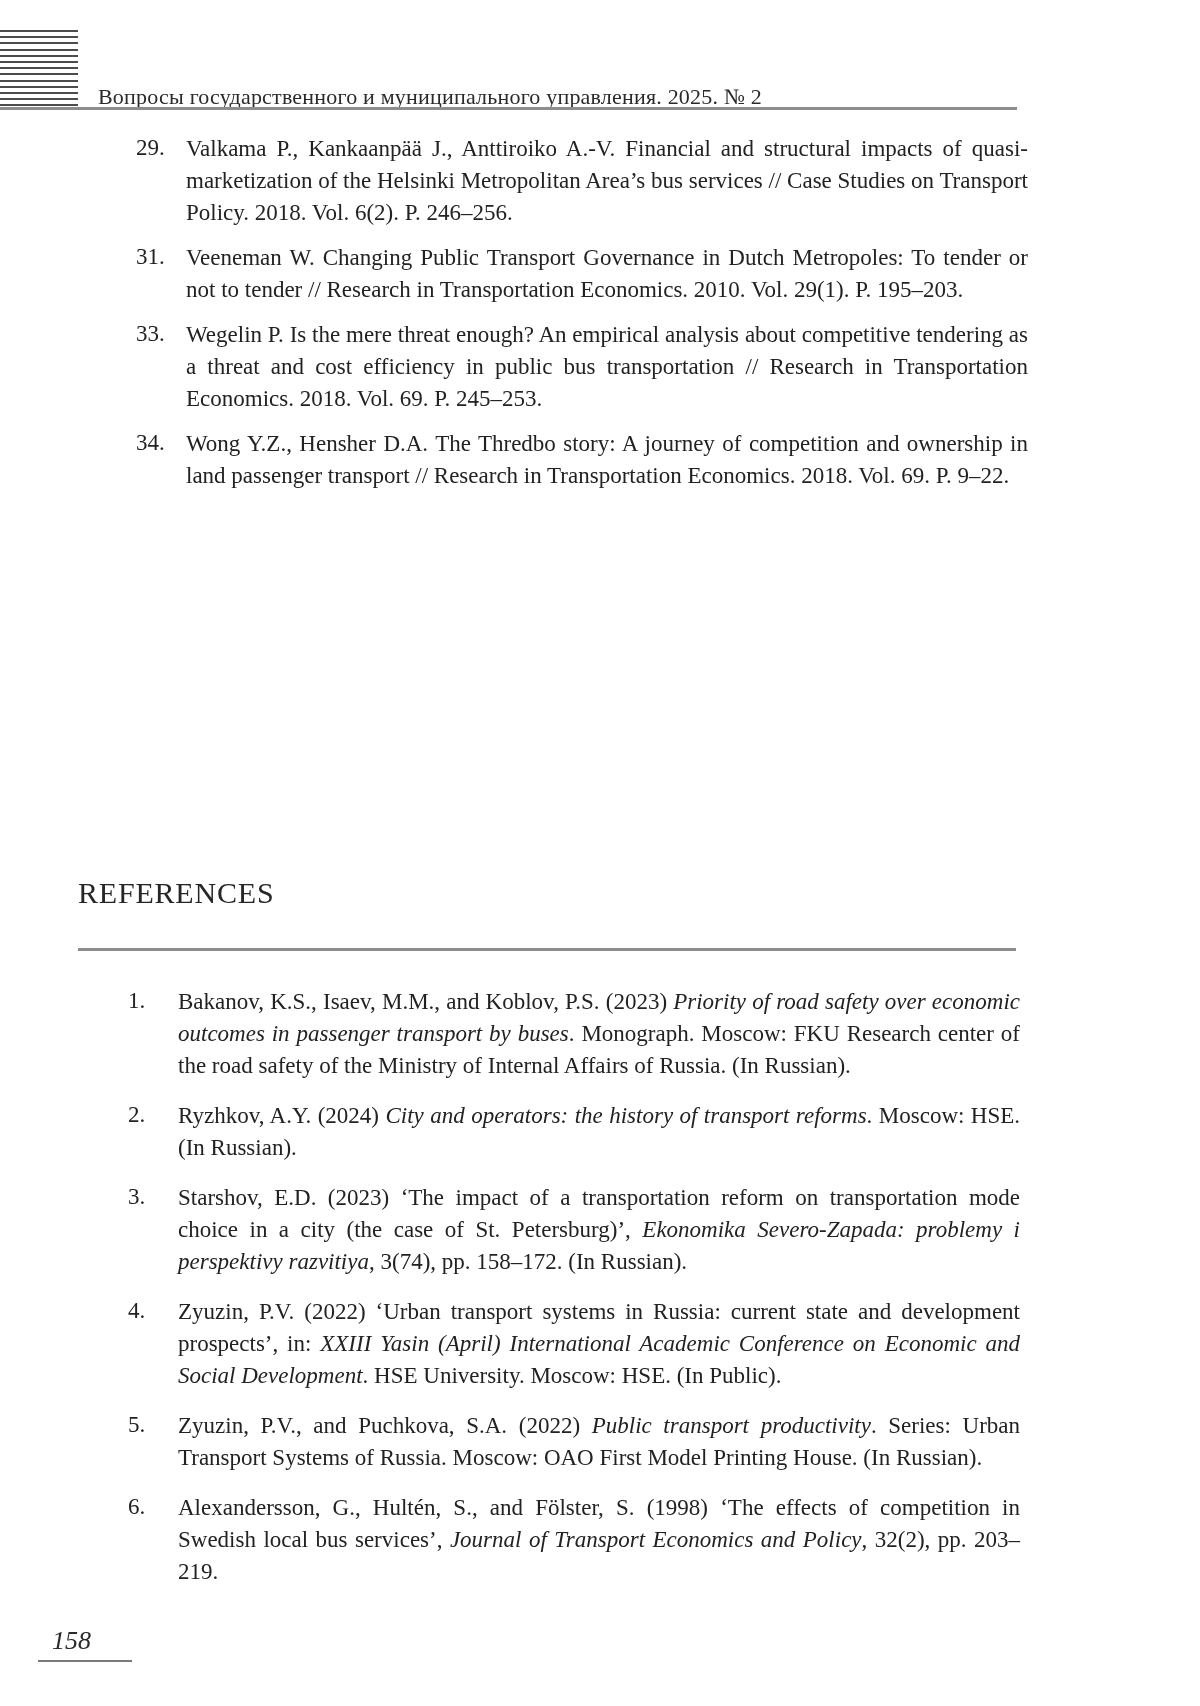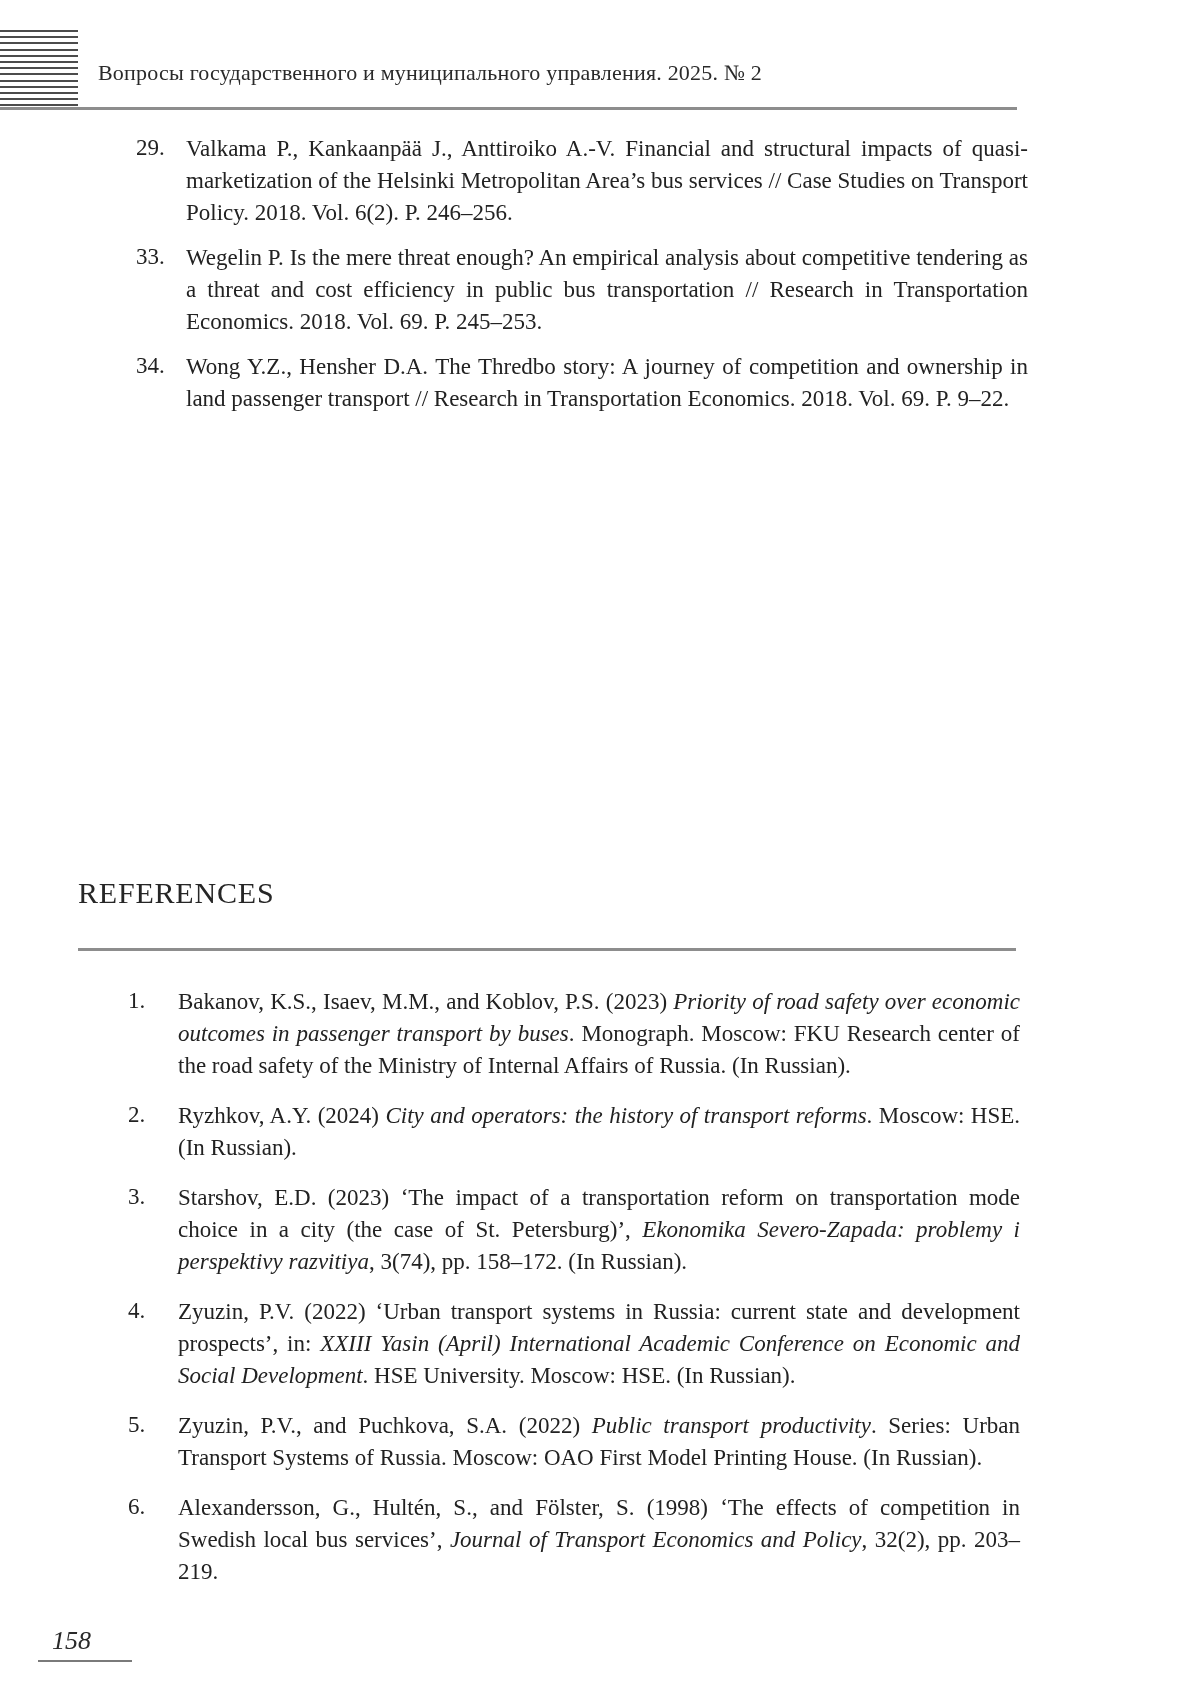--- a/index.html
+++ b/index.html
@@ -17,21 +17,21 @@
   
   .logo-lines {
     position: absolute;
     left: 0; top: 30px;
     width: 78px; height: 80px;
     background: repeating-linear-gradient(to bottom, #4c4c4c 0 2px, transparent 2px 6.2px);
   }
 
   .journal-line {
     position: absolute;
-    left: 98px; top: 60px;
+    left: 98px; top: 84px;
     font-size: 22px;
     letter-spacing: 0.2px;
     color: #2a2a2a;
     white-space: nowrap;
   }
 
   .header-rule {
     position: absolute;
     left: 0; top: 107px;
     width: 1017px; height: 3px;
@@ -101,20 +101,24 @@
   <div class="journal-line" lang="ru">Вопросы государственного и муниципального управления. 2025. № 2</div>
 
   <div class="header-rule"></div>
 
   <div class="ref-list biblio-list" id="biblio-list">
       <div class="ref-row">
         <span class="ref-num">29.</span>
         <div class="ref-body"><span>Valkama P., Kankaanpää J., Anttiroiko A.-V. Financial and structural impacts of quasi-marketization of the Helsinki Metropolitan Area’s bus services // Case Studies on Transport Policy. 2018. Vol. 6(2). P. 246–256.</span></div>
       </div>
       <div class="ref-row">
+        <span class="ref-num">31.</span>
+        <div class="ref-body"><span>Veeneman W. Changing Public Transport Governance in Dutch Metropoles: To tender or not to tender // Research in Transportation Economics. 2010. Vol. 29(1). P. 195–203.</span></div>
+      </div>
+      <div class="ref-row">
         <span class="ref-num">33.</span>
         <div class="ref-body"><span>Wegelin P. Is the mere threat enough? An empirical analysis about competitive tendering as a threat and cost efficiency in public bus transportation // Research in Transportation Economics. 2018. Vol. 69. P. 245–253.</span></div>
       </div>
       <div class="ref-row">
         <span class="ref-num">34.</span>
         <div class="ref-body"><span>Wong Y.Z., Hensher D.A. The Thredbo story: A journey of competition and ownership in land passenger transport // Research in Transportation Economics. 2018. Vol. 69. P. 9–22.</span></div>
       </div>
     </div>
 
   <div class="references-heading">REFERENCES</div>
@@ -129,21 +133,21 @@
       <div class="ref-row">
         <span class="ref-num">2.</span>
         <div class="ref-body"><span>Ryzhkov, A.Y. (2024) </span><em>City and operators: the history of transport reforms</em><span>. Moscow: HSE. (In Russian).</span></div>
       </div>
       <div class="ref-row">
         <span class="ref-num">3.</span>
         <div class="ref-body"><span>Starshov, E.D. (2023) ‘The impact of a transportation reform on transportation mode choice in a city (the case of St. Petersburg)’, </span><em>Ekonomika Severo-Zapada: problemy i perspektivy razvitiya</em><span>, 3(74), pp. 158–172. (In Russian).</span></div>
       </div>
       <div class="ref-row">
         <span class="ref-num">4.</span>
-        <div class="ref-body"><span>Zyuzin, P.V. (2022) ‘Urban transport systems in Russia: current state and development prospects’, in: </span><em>XXIII Yasin (April) International Academic Conference on Economic and Social Development</em><span>. HSE University. Moscow: HSE. (In Russian).</span></div>
+        <div class="ref-body"><span>Zyuzin, P.V. (2022) ‘Urban transport systems in Russia: current state and development prospects’, in: </span><em>XXIII Yasin (April) International Academic Conference on Economic and Social Development</em><span>. HSE University. Moscow: HSE. (In Public).</span></div>
       </div>
       <div class="ref-row">
         <span class="ref-num">5.</span>
         <div class="ref-body"><span>Zyuzin, P.V., and Puchkova, S.A. (2022) </span><em>Public transport productivity</em><span>. Series: Urban Transport Systems of Russia. Moscow: OAO First Model Printing House. (In Russian).</span></div>
       </div>
       <div class="ref-row">
         <span class="ref-num">6.</span>
         <div class="ref-body"><span>Alexandersson, G., Hultén, S., and Fölster, S. (1998) ‘The effects of competition in Swedish local bus services’, </span><em>Journal of Transport Economics and Policy</em><span>, 32(2), pp. 203–219.</span></div>
       </div>
     </div>

